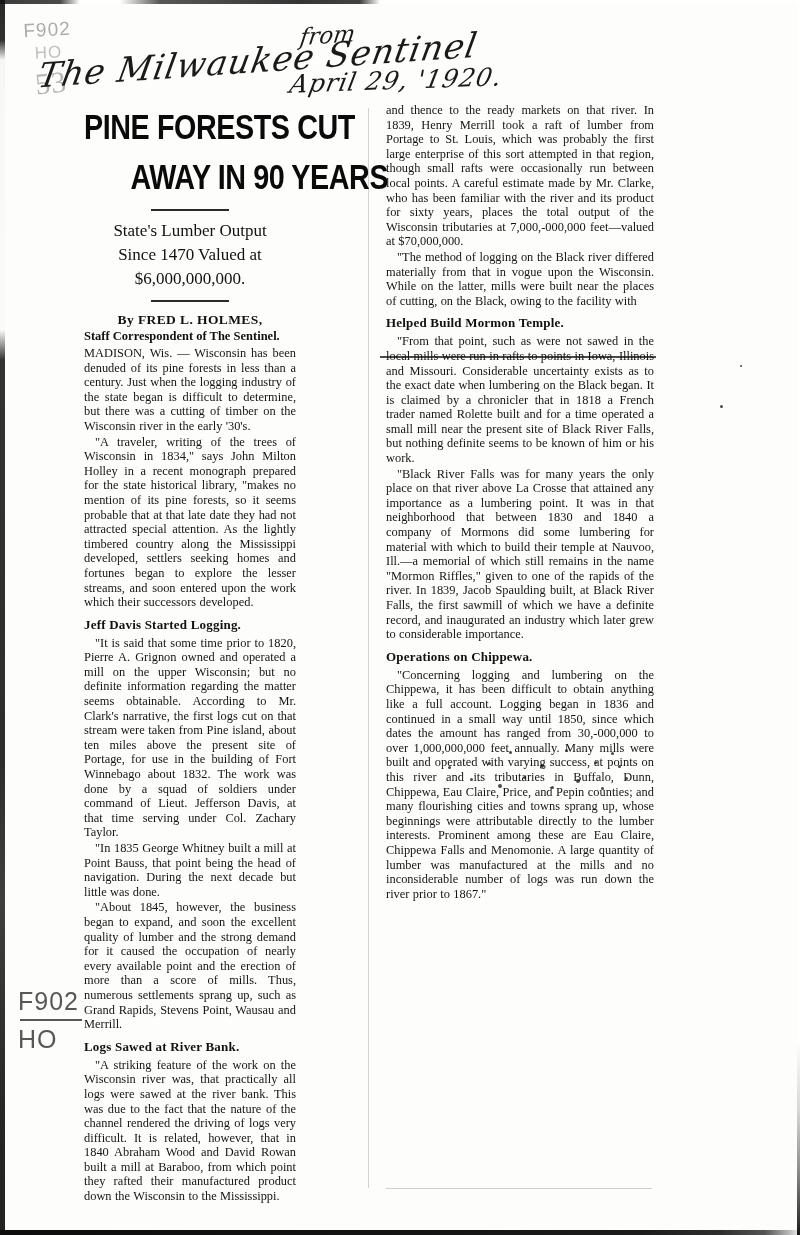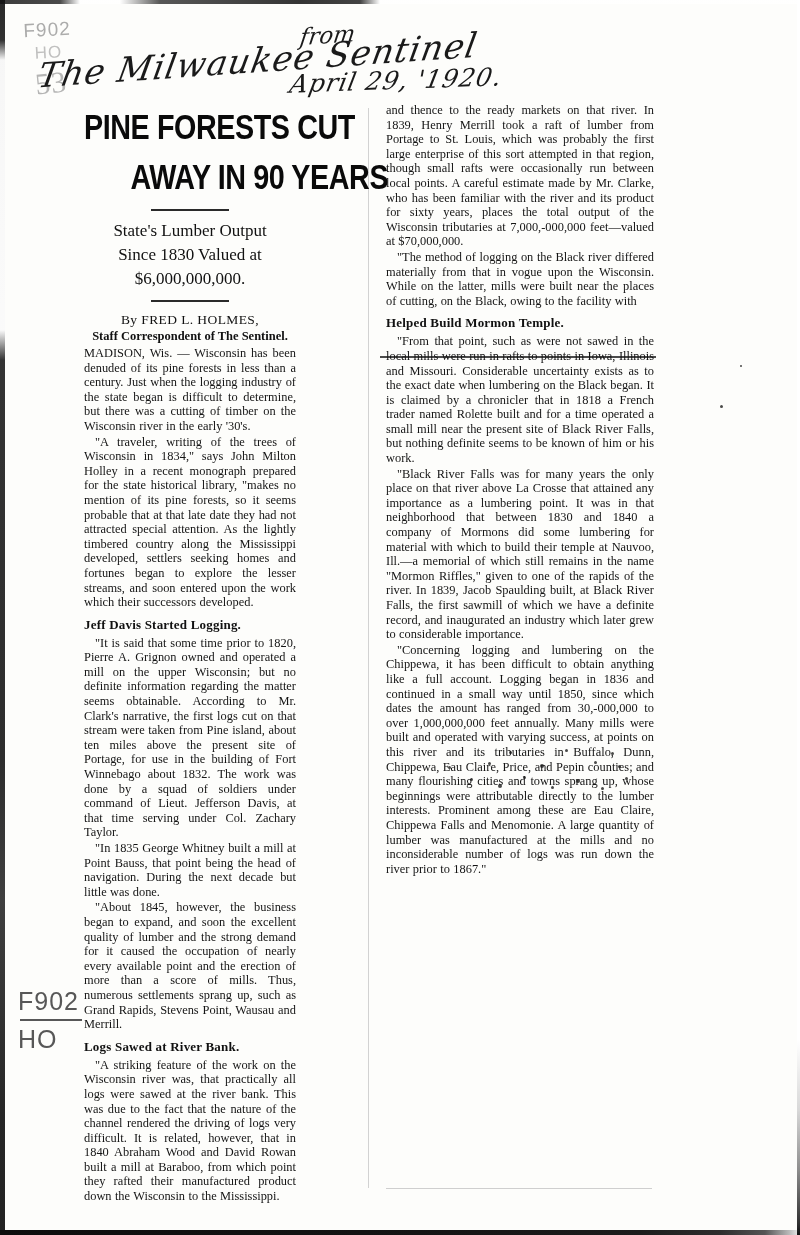--- a/index.html
+++ b/index.html
@@ -189,30 +189,29 @@
     line-height: 24px;
     text-align: center;
     font-weight: normal;
     color: #111;
     margin: 0;
   }
 
   .byline {
     font-family: "Liberation Serif", serif;
     font-size: 13.5px;
-    font-weight: normal;
+    font-weight: bold;
     text-align: center;
     margin: 10px 0 1px 0;
     letter-spacing: .4px;
   }
   .byline-sub {
     font-family: "Liberation Serif", serif;
     font-size: 12.5px;
     font-weight: bold;
-    text-align: center;
     margin: 0 0 2px 0;
   }
 
   .subhead {
     font-family: "Liberation Serif", serif;
     font-size: 13px;
     font-weight: bold;
     text-align: left;
     margin: 7px 0 3px 0;
     letter-spacing: .2px;
@@ -272,21 +271,21 @@
 
     <div class="hl-wrap">
       <div class="headline">PINE FORESTS CUT</div>
       <div class="headline l2">AWAY IN 90 YEARS</div>
     </div>
 
     <div class="hr-short"></div>
 
     <div>
       <div class="deck">State's    Lumber    Output</div>
-      <div class="deck">Since 1830 Valued at</div>
+      <div class="deck">Since 1470 Valued at</div>
       <div class="deck">$6,000,000,000.</div>
     </div>
 
     <div class="hr-short"></div>
 
     <div class="byline">By FRED L. HOLMES,</div>
     <div class="byline-sub">Staff Correspondent of The Sentinel.</div>
 
     <p class="body noind">MADISON, Wis. — Wisconsin has been denuded of its pine forests in less than a century. Just when the logging industry of the state began is difficult to determine, but there was a cutting of timber on the Wisconsin river in the early '30's.</p>
     <p class="body">"A traveler, writing of the trees of Wisconsin in 1834," says John Milton Holley in a recent monograph prepared for the state historical library, "makes no mention of its pine forests, so it seems probable that at that late date they had not attracted special attention. As the lightly timbered country along the Mississippi developed, settlers seeking homes and fortunes began to explore the lesser streams, and soon entered upon the work which their successors developed.</p>
@@ -305,20 +304,21 @@
   <div class="col" id="col-right">
 
     <p class="body noind">and thence to the ready markets on that river. In 1839, Henry Merrill took a raft of lumber from Portage to St. Louis, which was probably the first large enterprise of this sort attempted in that region, though small rafts were occasionally run between local points. A careful estimate made by Mr. Clarke, who has been familiar with the river and its product for sixty years, places the total output of the Wisconsin tributaries at 7,000,-000,000 feet—valued at $70,000,000.</p>
     <p class="body">"The method of logging on the Black river differed materially from that in vogue upon the Wisconsin. While on the latter, mills were built near the places of cutting, on the Black, owing to the facility with</p>
 
     <div class="subhead">Helped Build Mormon Temple.</div>
 
     <p class="body">"From that point, such as were not sawed in the local mills were run in rafts to points in Iowa, Illinois and Missouri. Considerable uncertainty exists as to the exact date when lumbering on the Black began. It is claimed by a chronicler that in 1818 a French trader named Rolette built and for a time operated a small mill near the present site of Black River Falls, but nothing definite seems to be known of him or his work.</p>
     <p class="body">"Black River Falls was for many years the only place on that river above La Crosse that attained any importance as a lumbering point. It was in that neighborhood that between 1830 and 1840 a company of Mormons did some lumbering for material with which to build their temple at Nauvoo, Ill.—a memorial of which still remains in the name "Mormon Riffles," given to one of the rapids of the river. In 1839, Jacob Spaulding built, at Black River Falls, the first sawmill of which we have a definite record, and inaugurated an industry which later grew to considerable importance.</p>
 
+    <div class="subhead">Operations on Chippewa.</div>
 
     <p class="body">"Concerning logging and lumbering on the Chippewa, it has been difficult to obtain anything like a full account. Logging began in 1836 and continued in a small way until 1850, since which dates the amount has ranged from 30,-000,000 to over 1,000,000,000 feet annually. Many mills were built and operated with varying success, at points on this river and its tributaries in Buffalo, Dunn, Chippewa, Eau Claire, Price, and Pepin counties; and many flourishing cities and towns sprang up, whose beginnings were attributable directly to the lumber interests. Prominent among these are Eau Claire, Chippewa Falls and Menomonie. A large quantity of lumber was manufactured at the mills and no inconsiderable number of logs was run down the river prior to 1867."</p>
   </div>
 
   <div class="speckle" style="left:470px;top:778px;width:3px;height:3px;"></div>
   <div class="speckle" style="left:498px;top:784px;width:4px;height:4px;"></div>
   <div class="speckle" style="left:523px;top:776px;width:3px;height:3px;"></div>
   <div class="speckle" style="left:551px;top:786px;width:3px;height:3px;"></div>
   <div class="speckle" style="left:576px;top:779px;width:4px;height:4px;"></div>
   <div class="speckle" style="left:601px;top:787px;width:3px;height:3px;"></div>

